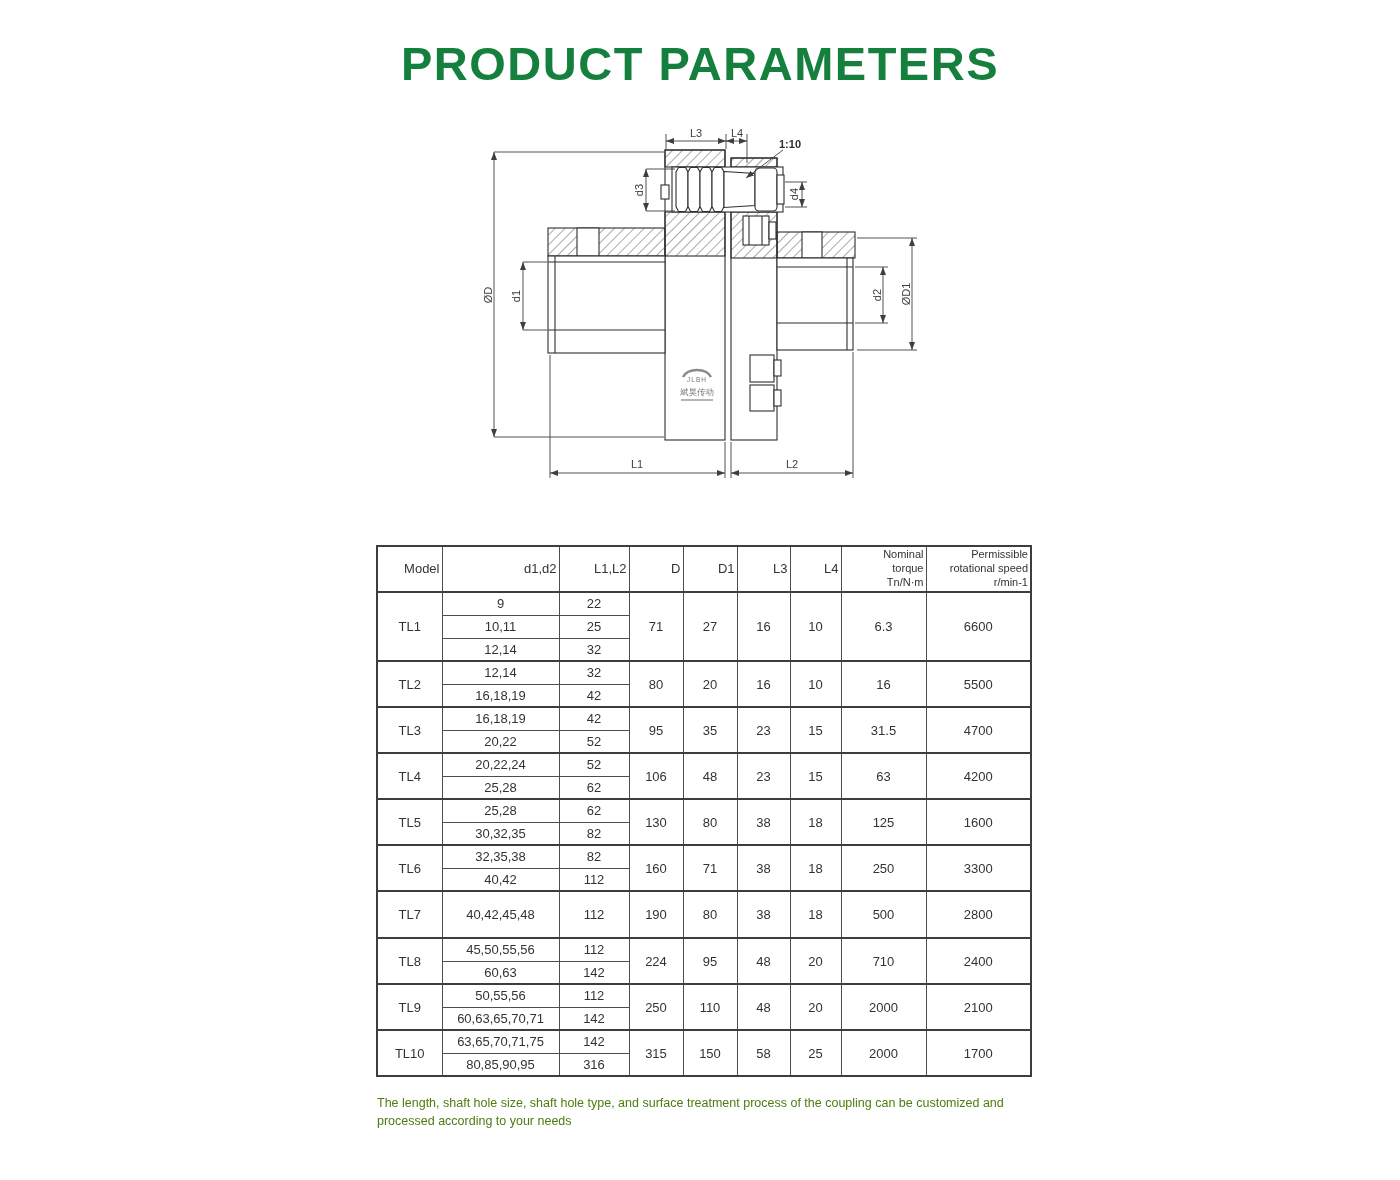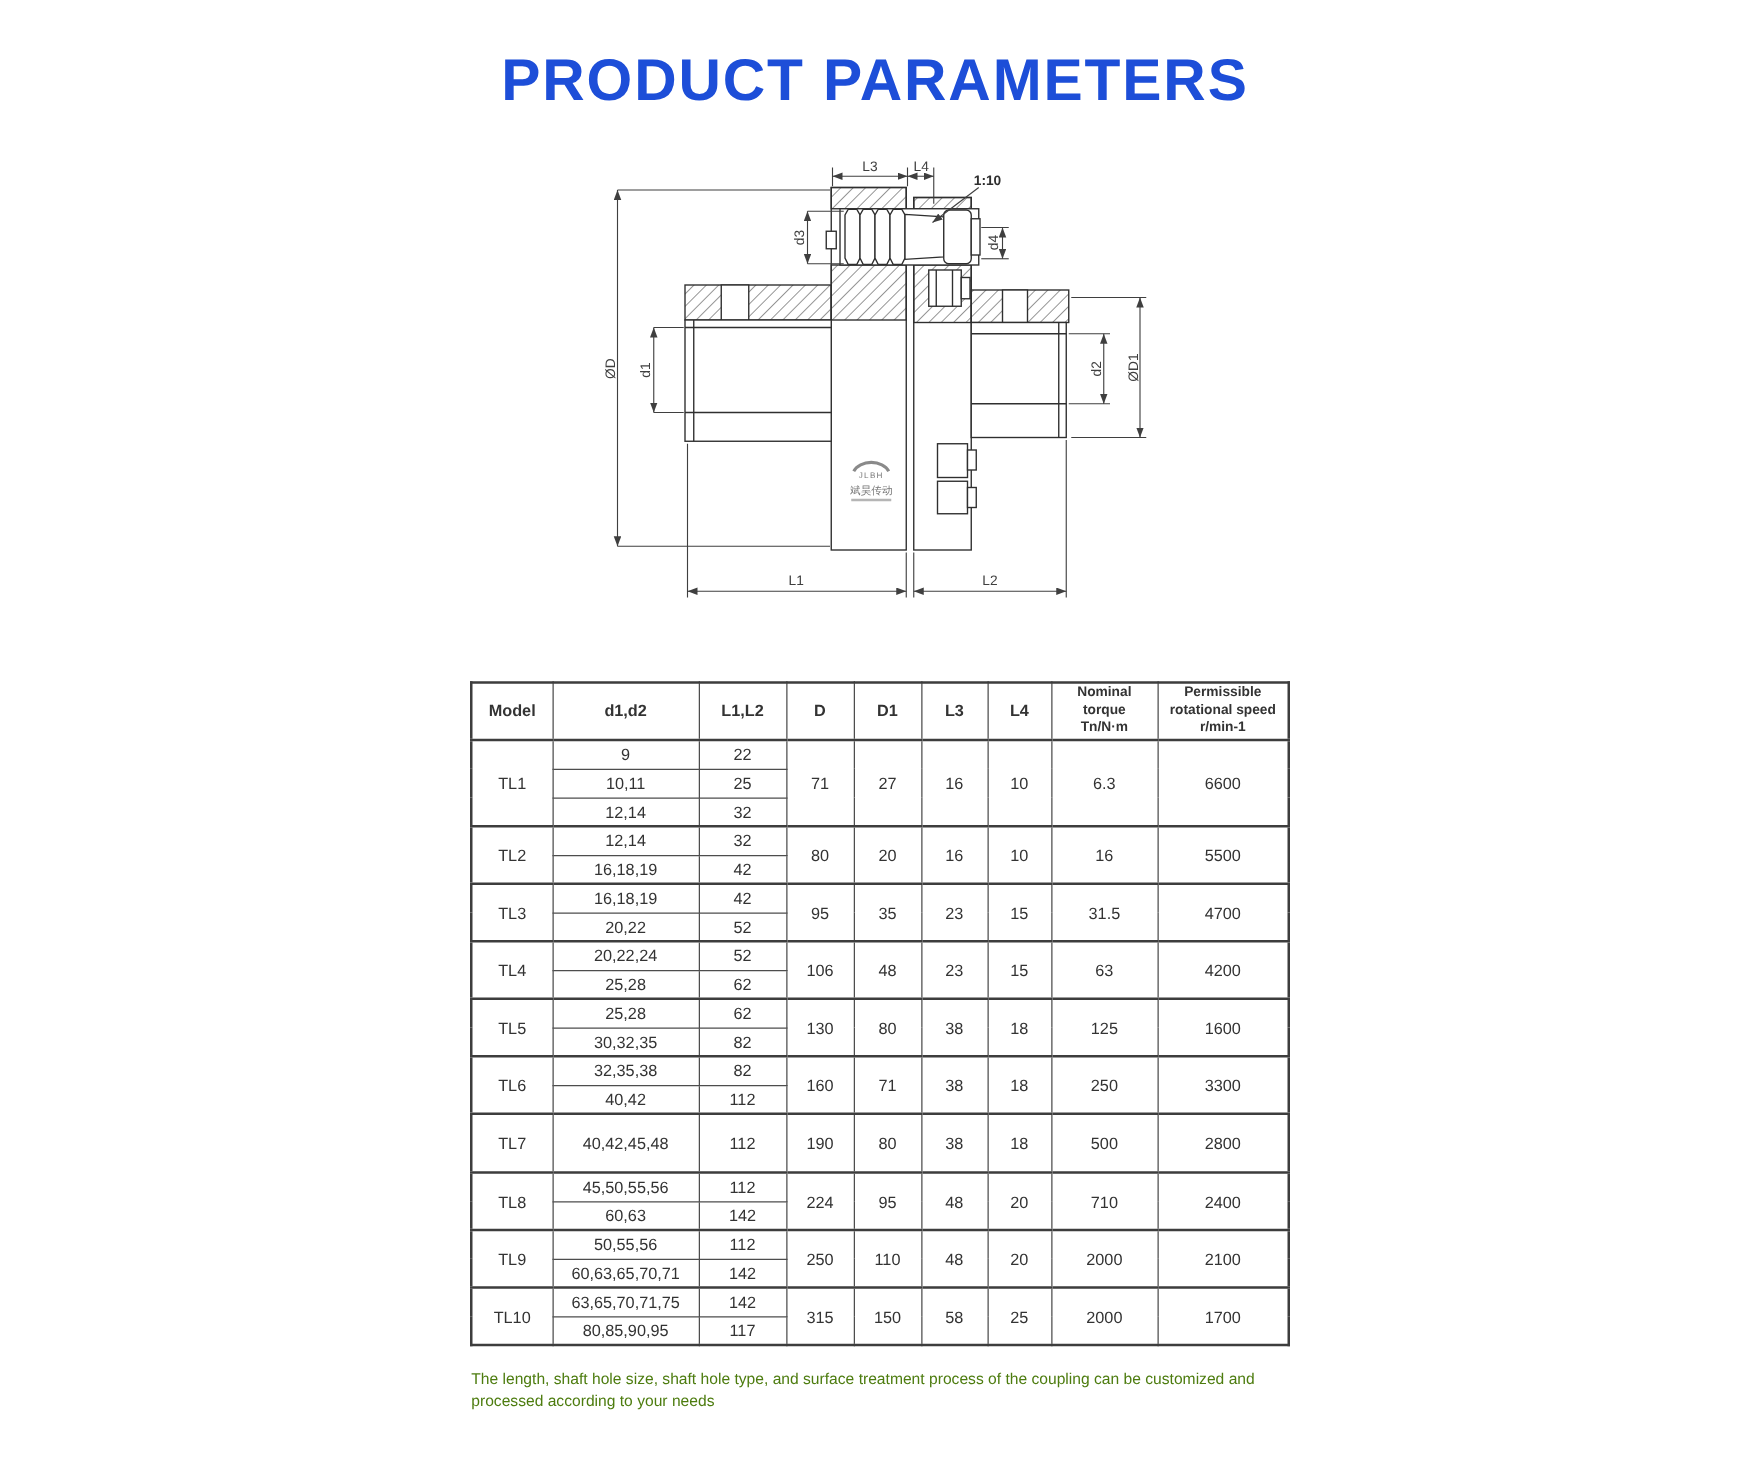--- a/index.html
+++ b/index.html
@@ -1,34 +1,34 @@
 <!DOCTYPE html>
 <html><head>
 <meta charset="utf-8">
 <style>
   html,body{margin:0;padding:0;background:#ffffff;}
   body{width:1400px;height:1180px;position:relative;font-family:"Liberation Sans",sans-serif;overflow:hidden;}
 
   .page-title{
     position:absolute;left:0;top:36px;width:100%;
     text-align:center;font-size:47px;font-weight:bold;letter-spacing:1.5px;
-    color:#1d4ed8;margin:0;
+    color:#15803d;margin:0;
   }
 
   .diagram-wrap{position:absolute;left:450px;top:105px;width:500px;height:395px;}
 
   .param-table{
     position:absolute;left:376px;top:545px;width:654px;
     border-collapse:collapse;table-layout:fixed;
     font-size:13px;color:#333;border:2px solid #3d3d3d;
   }
   .param-table th,.param-table td{
     border:1px solid #4d4d4d;text-align:center;vertical-align:middle;padding:0 2px;
   }
-  .param-table thead th{height:44px;font-weight:bold;border-bottom:2px solid #3d3d3d;line-height:1.2;}
+  .param-table thead th{height:44px;font-weight:normal;border-bottom:2px solid #3d3d3d;line-height:1.2;text-align:right;}
   .param-table th.small{font-size:11px;white-space:pre-line;line-height:1.25;}
   .param-table tbody tr{height:23px;}
   .param-table tbody tr.single{height:47px;padding-left:20px;}
   .param-table tbody tr.group-first td{border-top:2px solid #3d3d3d;}
 
   .custom-note{
     position:absolute;left:377px;top:1094px;width:655px;
     color:#4d7c0f;font-size:12.5px;line-height:1.45;
   }
 
@@ -348,18 +348,18 @@
         <td>142</td>
         <td rowspan="2">315</td>
         <td rowspan="2">150</td>
         <td rowspan="2">58</td>
         <td rowspan="2">25</td>
         <td rowspan="2">2000</td>
         <td rowspan="2">1700</td>
       </tr>
       <tr>
         <td>80,85,90,95</td>
-        <td>117</td>
+        <td>316</td>
       </tr>
     </tbody>
 </table>
 
 <div class="custom-note">The length, shaft hole size, shaft hole type, and surface treatment process of the coupling can be customized and processed according to your needs</div>
 
 </body></html>

